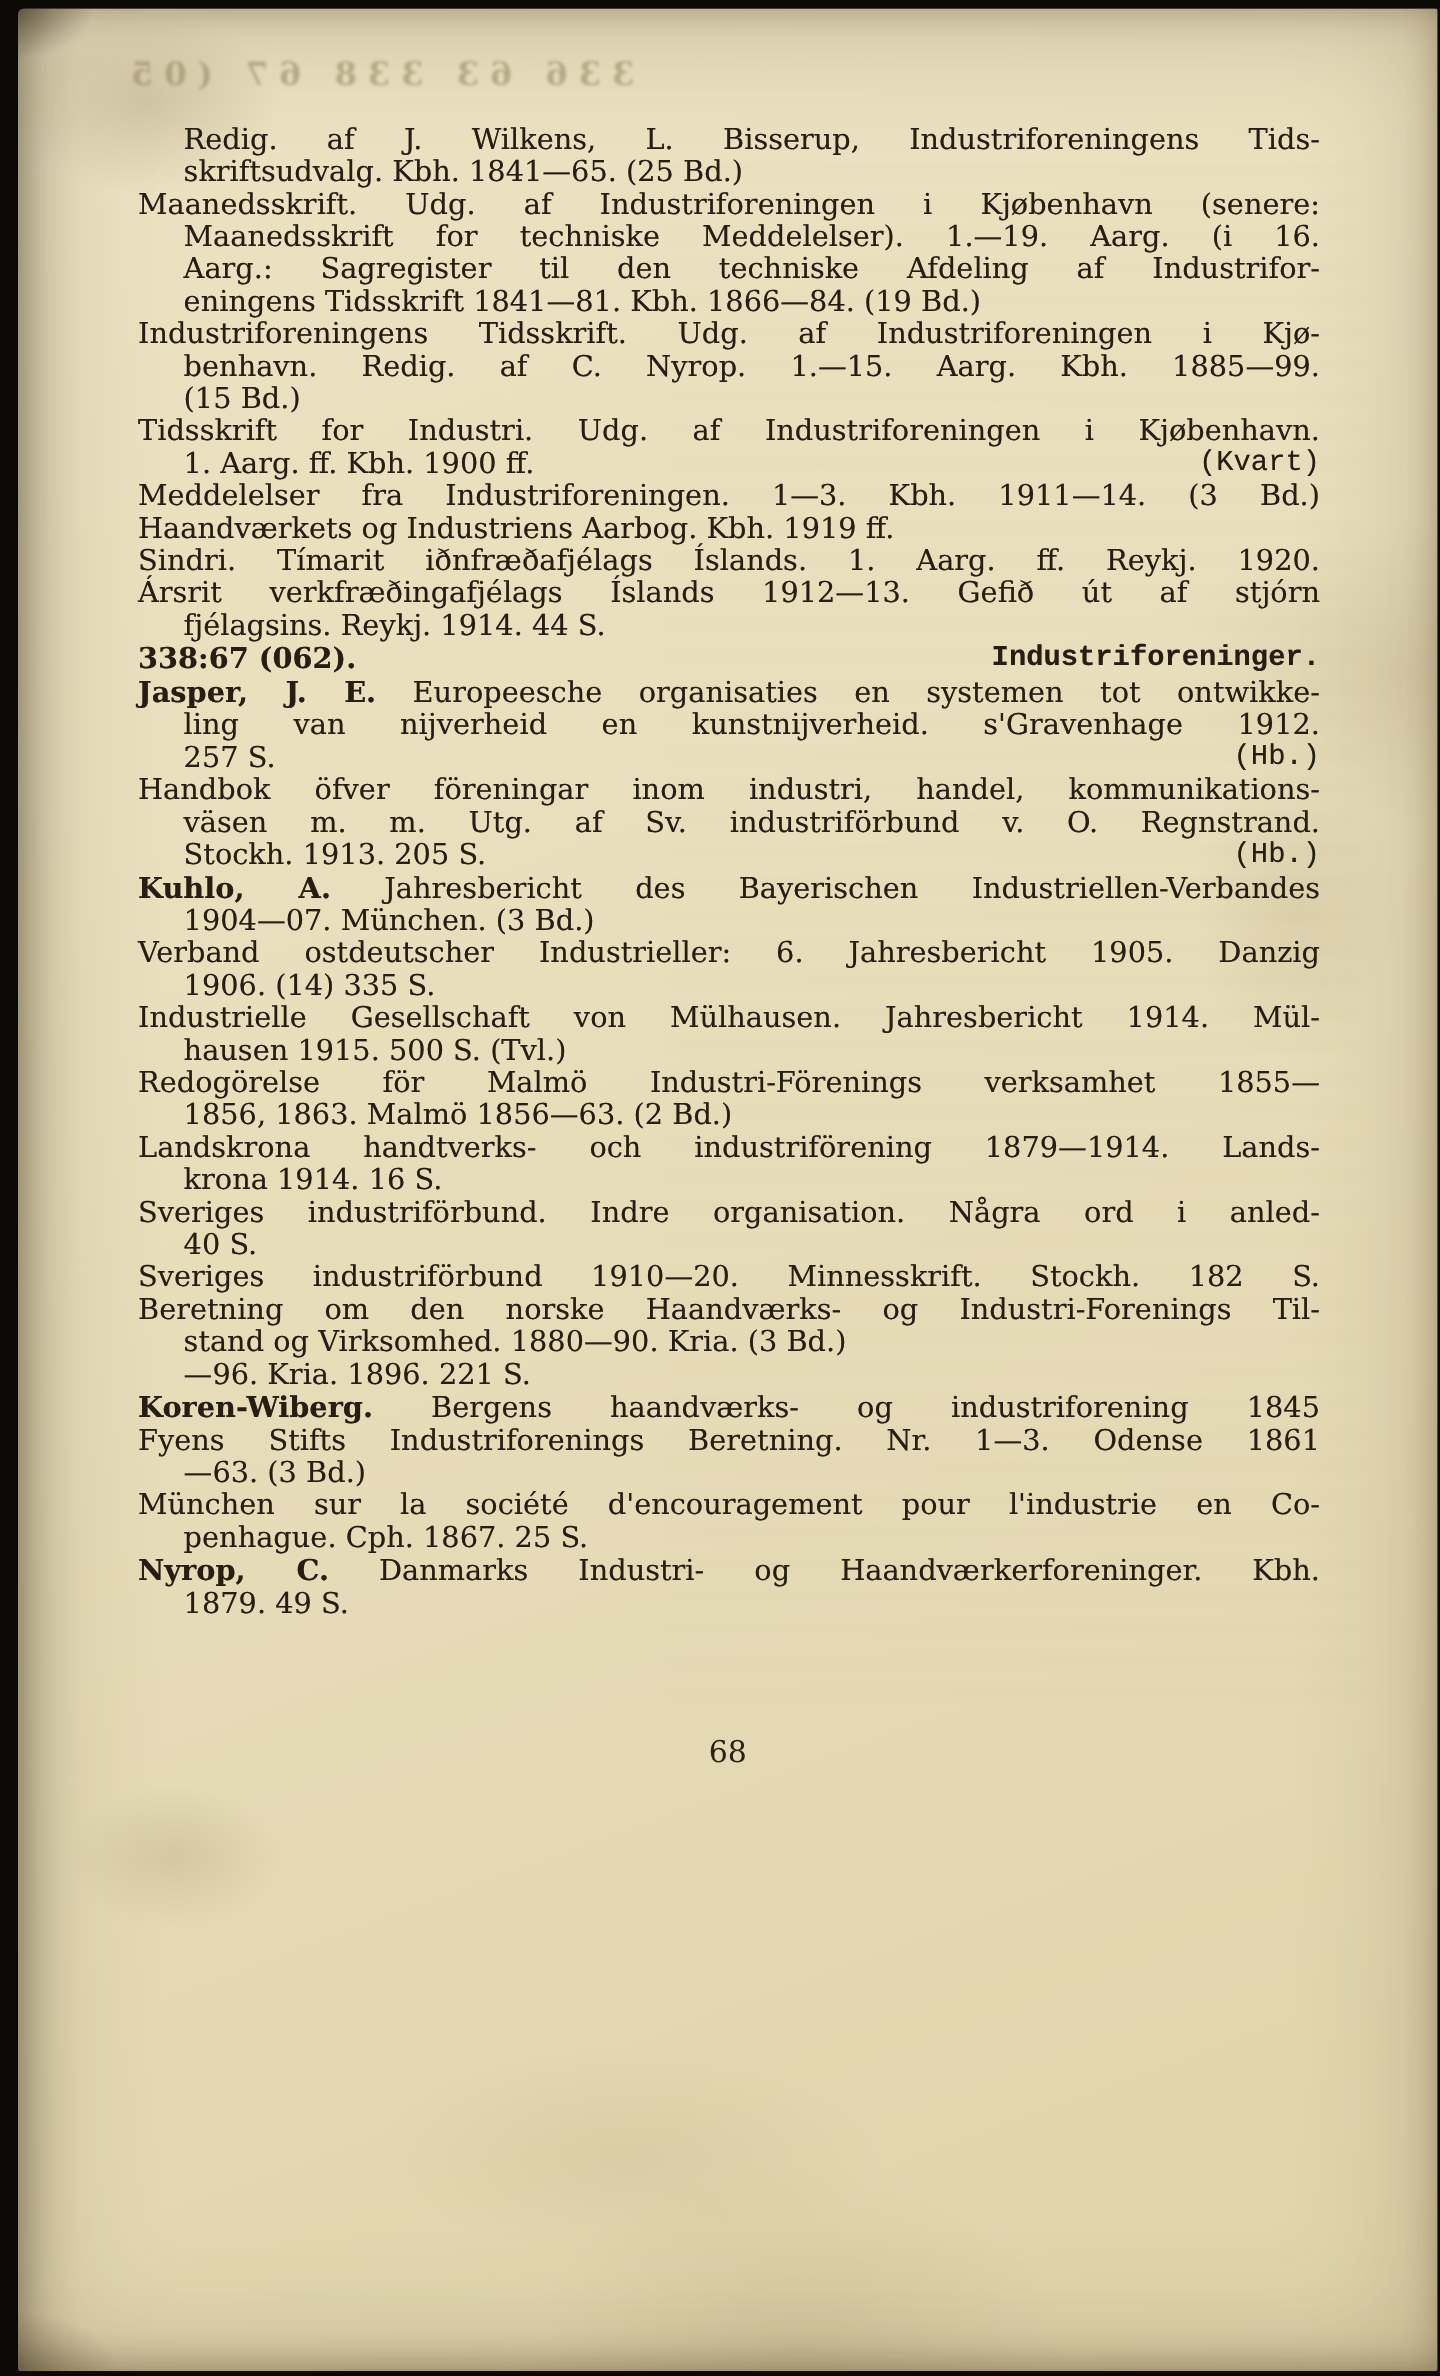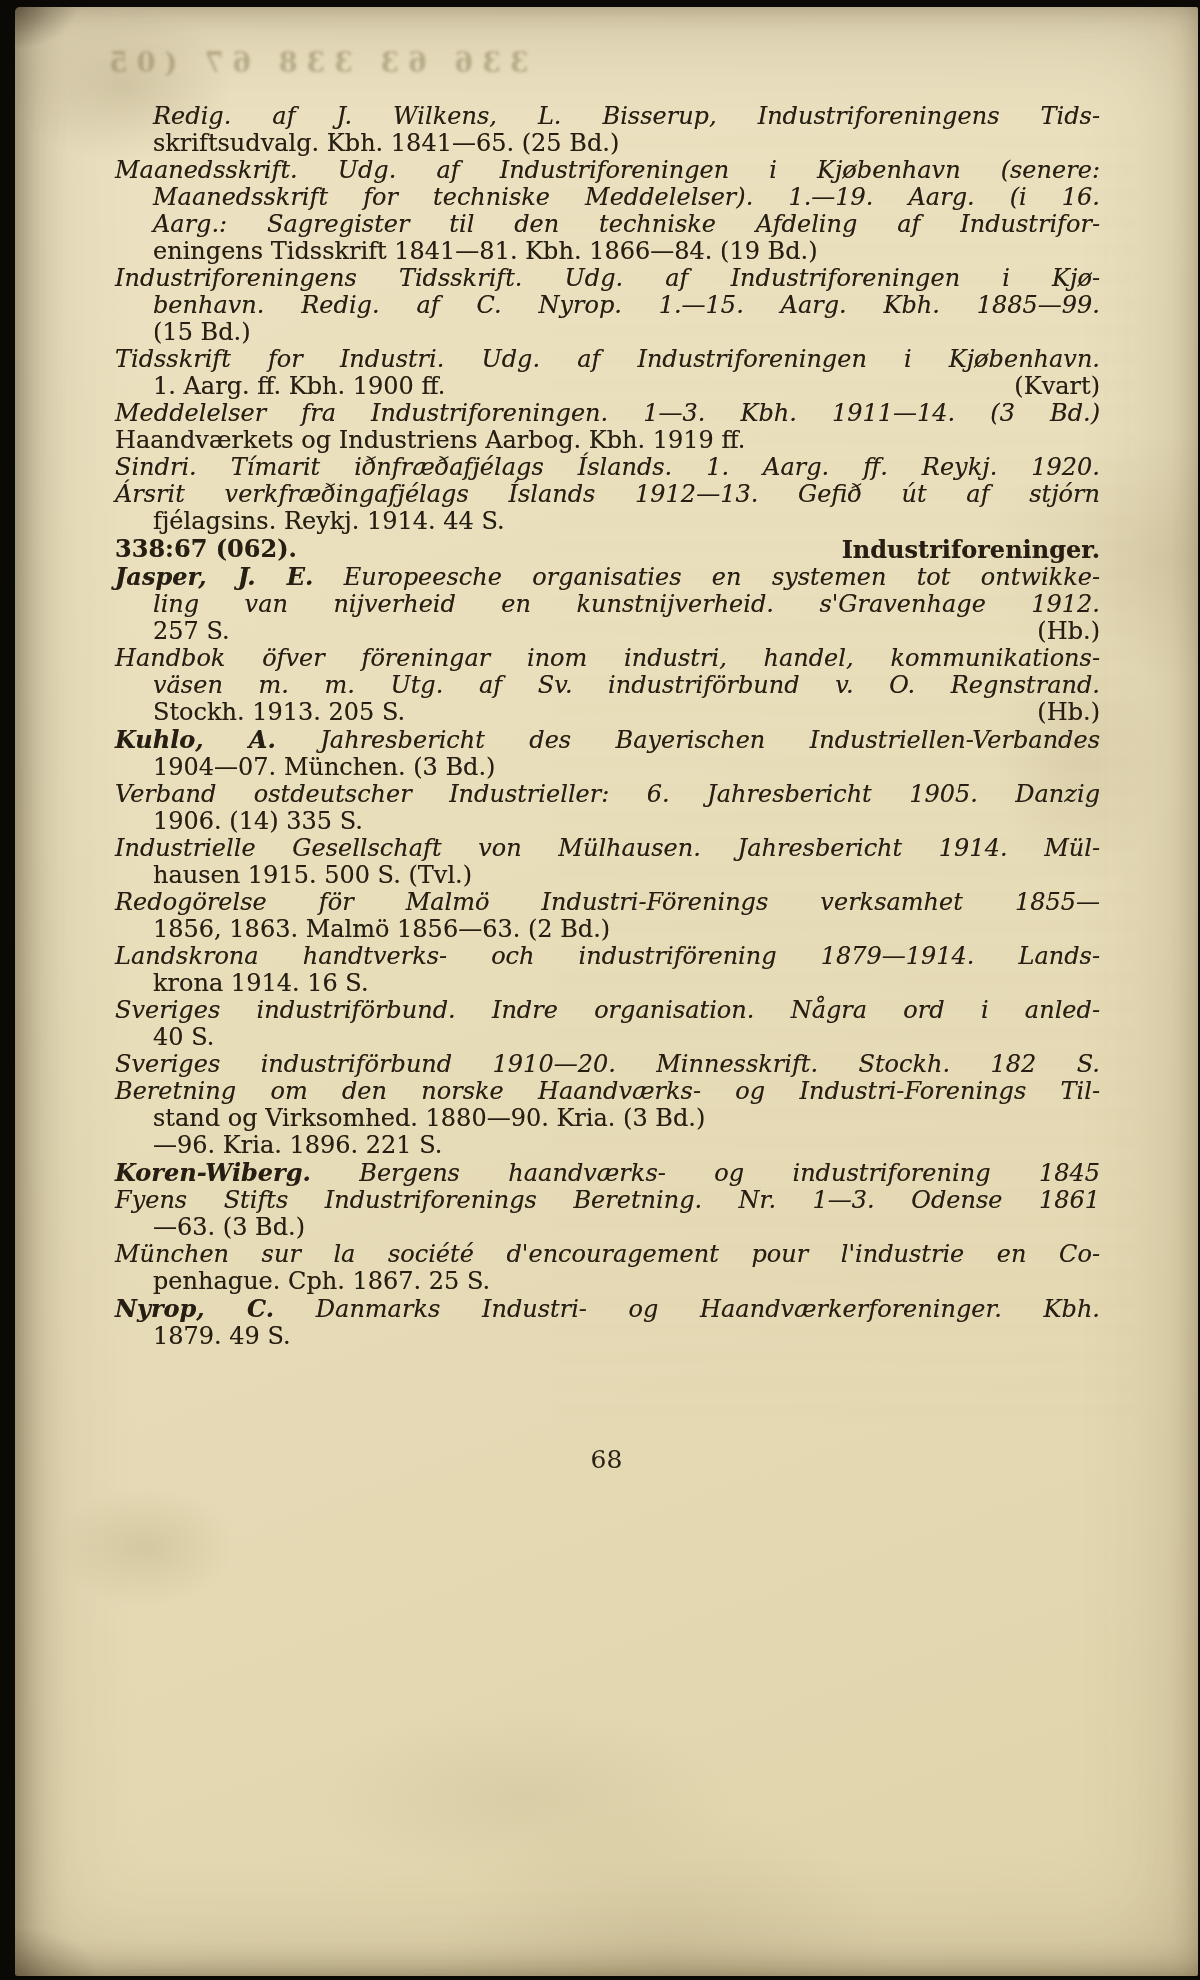--- a/index.html
+++ b/index.html
@@ -53,23 +53,23 @@
   .text{
     position:absolute;
     left:100px;top:96px;width:985px;
     color:#261e12;
     font-size:24px;
     line-height:27px;
     text-shadow:0 0 0.5px rgba(45,35,18,.55);
   }
   .line{min-height:27px;}
   .line.ind{margin-left:38px;}
-  .line.just{text-align:justify;text-align-last:justify;font-style:italic;}
-  .line.flexline{display:flex;justify-content:space-between;align-items:flex-end;gap:20px;}
-  .rt{white-space:nowrap;}
+  .line.just{text-align:justify;text-align-last:justify;}
+  .line.flexline{display:flex;justify-content:space-between;align-items:flex-start;gap:20px;}
+  .rt{white-space:nowrap;font-family:Liberation Mono, monospace;}
   .b{font-weight:bold;}
   .pageno{
     position:absolute;
     left:0;top:1438px;width:100%;
     text-align:center;
     font-size:25px;
     color:#2a2115;
   }
 </style>
 </head>

